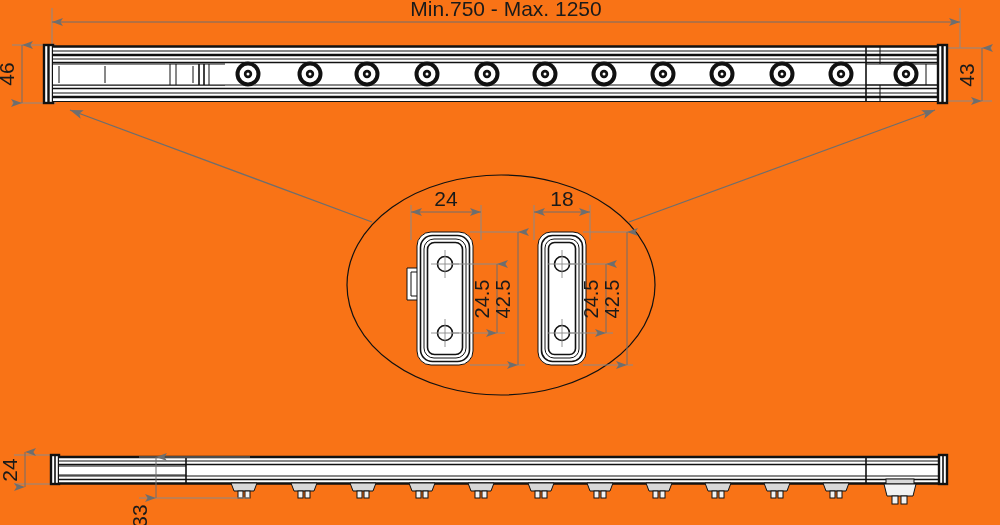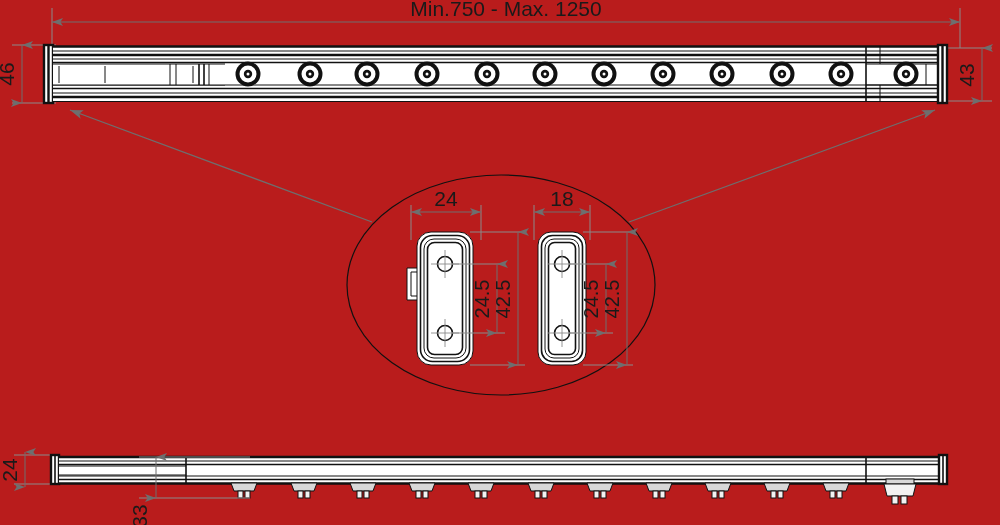--- a/index.html
+++ b/index.html
@@ -8,21 +8,21 @@
     padding: 0;
     background: #ffffff;
   }
   body {
     font-family: "Liberation Sans", sans-serif;
   }
   #drawing-root {
     position: relative;
     width: 1000px;
     height: 525px;
-    background: #b91c1c;
+    background: #f97316;
     overflow: hidden;
   }
   svg.sheet {
     display: block;
     width: 1000px;
     height: 525px;
   }
   .dimtext {
     font-family: "Liberation Sans", sans-serif;
     font-size: 21px;

